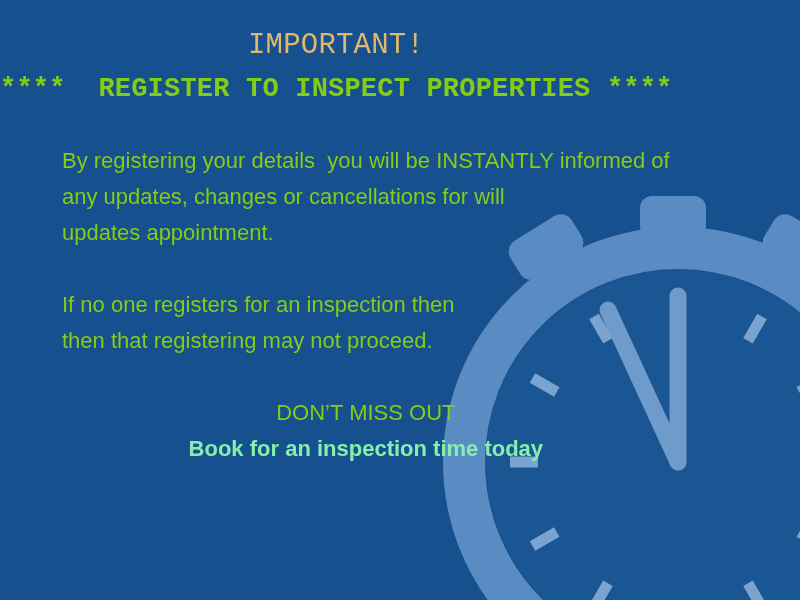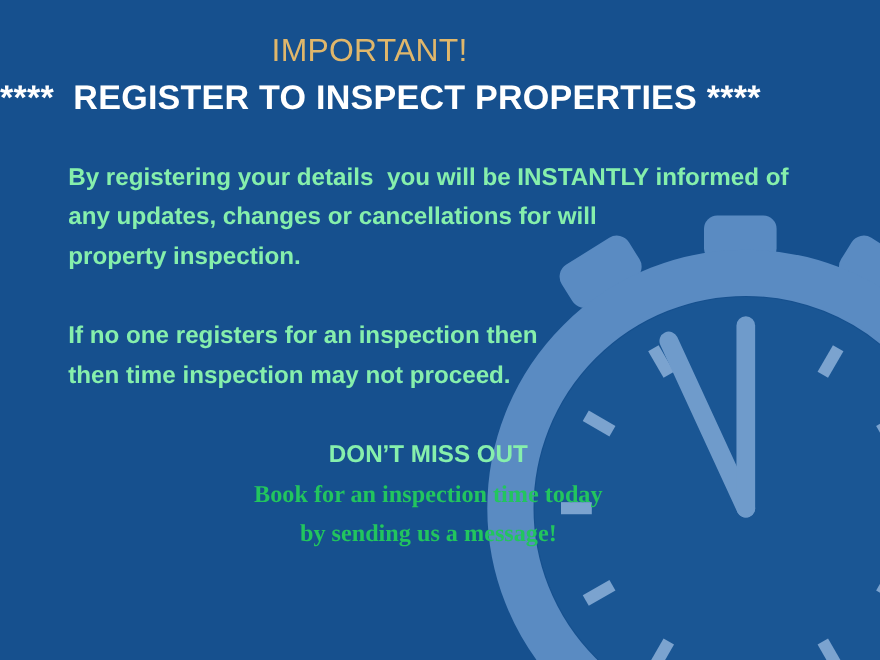--- a/index.html
+++ b/index.html
@@ -30,34 +30,35 @@
   }
 
   
   .heading-block {
     position: absolute;
     left: 0;
     top: 26px;
     width: 672px;
     text-align: center;
     z-index: 3;
+    font-family: Liberation Mono, monospace;
   }
 
   .heading-important {
     color: #e0b76b;
     font-size: 29px;
     font-weight: 400;
     line-height: 40px;
     letter-spacing: 0.2px;
     white-space: pre;
   }
 
   .heading-register {
-    color: #ffffff;
-    font-size: 31px;
+    color: #84cc16;
+    font-size: 27px;
     font-weight: 700;
     line-height: 40px;
     letter-spacing: 0.2px;
     white-space: pre;
     margin-top: 3px;
   }
 
   
   .body-block {
     position: absolute;
@@ -65,31 +66,30 @@
     top: 143px;
     z-index: 3;
   }
 
   .para {
     margin: 0 0 36px 0;
   }
   .para:last-child { margin-bottom: 0; text-align: center; }
 
   .line {
-    color: #86efac;
+    color: #84cc16;
     font-size: 22px;
-    font-weight: 700;
+    font-weight: 400;
     line-height: 36px;
     white-space: pre;
   }
 
   .line.gold {
-    color: #22c55e;
+    color: #86efac;
     font-weight: 700;
-    font-family: Liberation Serif, serif;
   }
 </style>
 </head>
 <body>
 
 <div id="slide">
 
   <svg id="clock-watermark" viewBox="0 0 800 600" aria-hidden="true">
     <defs>
       <clipPath id="slide-clip">
@@ -132,29 +132,28 @@
   <div class="heading-block">
     <div class="heading-important">IMPORTANT!</div>
     <div class="heading-register">****  REGISTER TO INSPECT PROPERTIES ****</div>
   </div>
 
   <div class="body-block">
 
     <div class="para">
       <div class="line">By registering your details  you will be INSTANTLY informed of</div>
       <div class="line">any updates, changes or cancellations for will</div>
-      <div class="line">property inspection.</div>
+      <div class="line">updates appointment.</div>
     </div>
 
     <div class="para">
       <div class="line">If no one registers for an inspection then</div>
-      <div class="line">then time inspection may not proceed.</div>
+      <div class="line">then that registering may not proceed.</div>
     </div>
 
     <div class="para">
       <div class="line">DON’T MISS OUT</div>
       <div class="line gold">Book for an inspection time today</div>
-      <div class="line gold">by sending us a message!</div>
     </div>
 
   </div>
 
 </div>
 
 </body></html>

